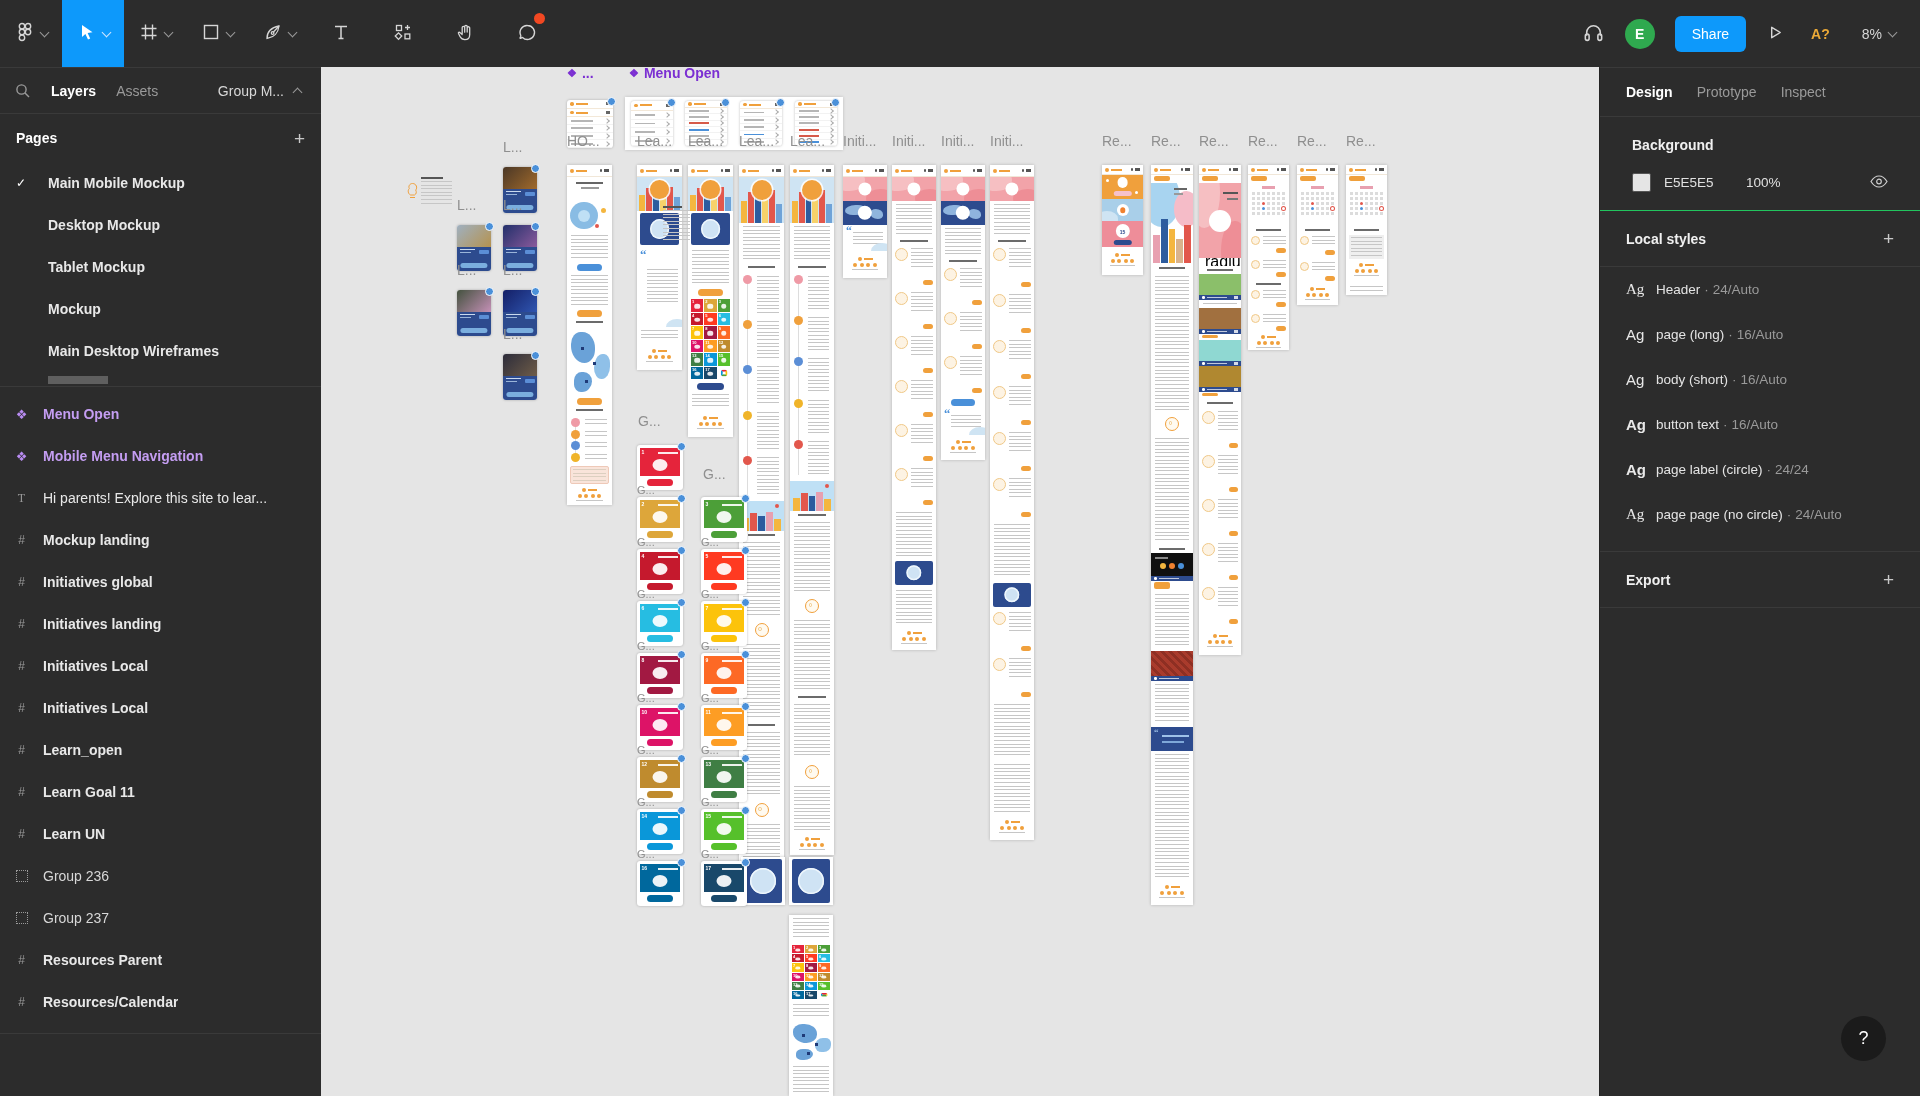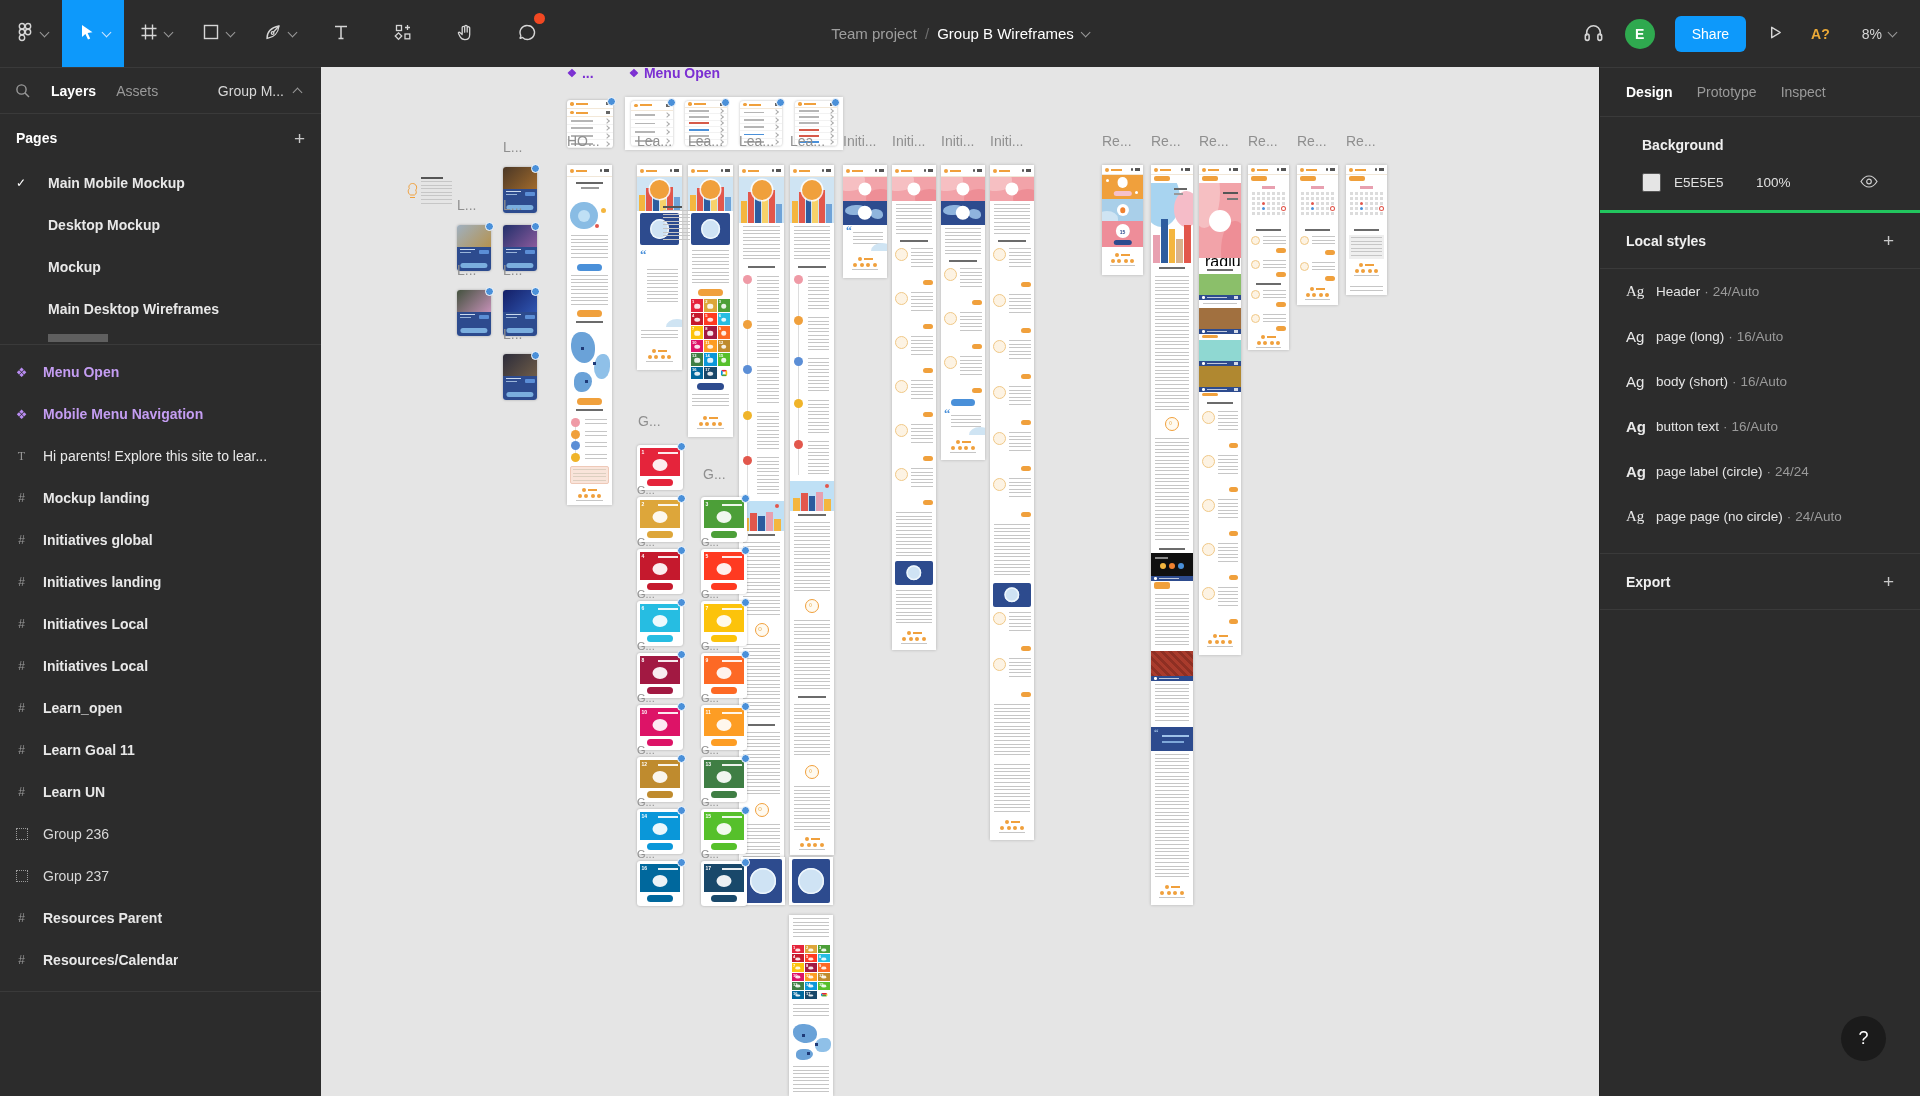--- a/index.html
+++ b/index.html
@@ -49,21 +49,21 @@
   .llabel{font-size:14px;font-weight:600;color:#e8e8e8;white-space:nowrap;overflow:hidden;text-overflow:ellipsis;}
   .lrow.component .llabel{color:#c49df2;}
   .lrow.text .llabel{font-weight:400;}
   .lrow.group .llabel{font-weight:400;color:#d8d8d8;}
   
   .rpanel{position:absolute;right:0;top:67px;bottom:0;width:320px;background:#2c2c2c;border-top:1px solid #3a3a3a;border-left:1px solid #232323;z-index:20;color:#e8e8e8;}
   .rtabs{height:48px;display:flex;align-items:center;gap:24px;padding:0 26px;border-bottom:1px solid #3a3a3a;}
   .rtab{font-size:14px;background:none;border:none;cursor:pointer;padding:0;}
   .rtab.active{color:#fff;font-weight:700;}
   .rtab:not(.active){color:#9a9a9a;}
-  .rsec{padding:20px 42px 18px;border-bottom:3px solid #22c55e;}
+  .rsec{padding:20px 32px 18px;border-bottom:1px solid #22c55e;}
   .rhead{font-size:14px;font-weight:700;color:#f0f0f0;}
   .bgrow{display:flex;align-items:center;margin-top:20px;}
   .swatch{width:17px;height:17px;border:1px solid #555;border-radius:2px;flex:none;cursor:pointer;}
   .hexval{font-size:13.5px;color:#e0e0e0;margin-left:13px;width:82px;}
   .opval{font-size:13.5px;color:#e0e0e0;}
   .eyebtn{margin-left:auto;background:none;border:none;cursor:pointer;padding:0;display:flex;}
   .rowhead{display:flex;align-items:center;padding:18px 26px;border-bottom:none;}
   .tslabel{font-size:13px;color:#9a9a9a;padding:16px 26px 4px;}
   .tsrow{height:45px;display:flex;align-items:center;padding:0 26px;cursor:pointer;}
   .ag{width:30px;flex:none;font-size:15px;color:#e8e8e8;}
@@ -1990,26 +1990,20 @@
             <path d="M7.2 11.5V5.6a1.25 1.25 0 0 1 2.5 0v4.6M9.7 9.8V4.6a1.25 1.25 0 0 1 2.5 0v5.4M12.2 10V6a1.25 1.25 0 0 1 2.5 0v6.4c0 3.2-2 5.3-4.9 5.3-2.5 0-3.7-1.1-4.8-3.2l-1.5-3c-.4-.9.7-1.7 1.4-1l2.3 2"></path>
           </svg></span>
     </button>
     <button class="tool">
       <span><svg width="21" height="21" viewBox="0 0 21 21" fill="none" stroke="#d6d6d6" stroke-width="1.4">
             <path d="M10.5 3.5a7 7 0 1 1-5 11.9c-.3-.3-2 1.2-2.4.8-.4-.4 1.1-2.1.8-2.4a7 7 0 0 1 6.6-10.3Z"></path>
           </svg></span>
       <i class="reddot"></i>
     </button>
   </div>
-  <button class="titlebar">
-    <span class="t-proj">Team project</span>
-    <span class="t-sep">/</span>
-    <span class="t-file">Group B Wireframes</span>
-    <i class="chev"></i>
-  </button>
   <div class="rightctl">
     <button class="iconbtn">
       <span><svg width="23" height="23" viewBox="0 0 22 22" fill="none" stroke="#d6d6d6" stroke-width="1.5">
             <path d="M4.5 14v-3a6.5 6.5 0 0 1 13 0v3"></path>
             <rect x="3.2" y="12.5" width="3.6" height="6" rx="1.8"></rect>
             <rect x="15.2" y="12.5" width="3.6" height="6" rx="1.8"></rect>
           </svg></span>
     </button>
     <div class="avatar">E</div>
     <button class="sharebtn">Share</button>
@@ -2049,20 +2043,24 @@
       <div class="prow">
         <span class="pcheck">✓</span>
         <span class="plabel">Main Mobile Mockup</span>
       </div>
       <div class="prow">
         <span class="pcheck"></span>
         <span class="plabel">Desktop Mockup</span>
       </div>
       <div class="prow">
         <span class="pcheck"></span>
+        <span class="plabel">Tablet Mockup</span>
+      </div>
+      <div class="prow">
+        <span class="pcheck"></span>
         <span class="plabel">Mockup</span>
       </div>
       <div class="prow">
         <span class="pcheck"></span>
         <span class="plabel">Main Desktop Wireframes</span>
       </div>
     </div>
   <div class="clippedrow">
       <i></i>
     </div>

